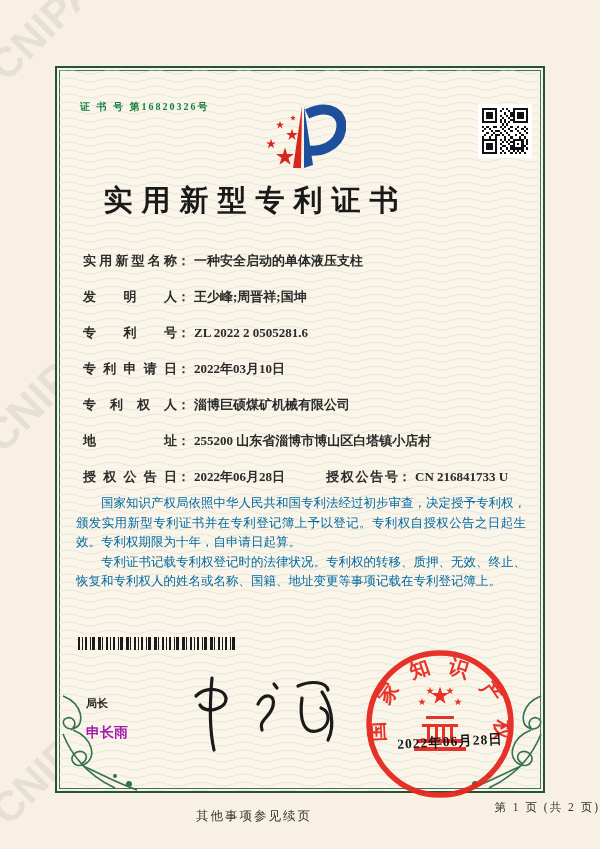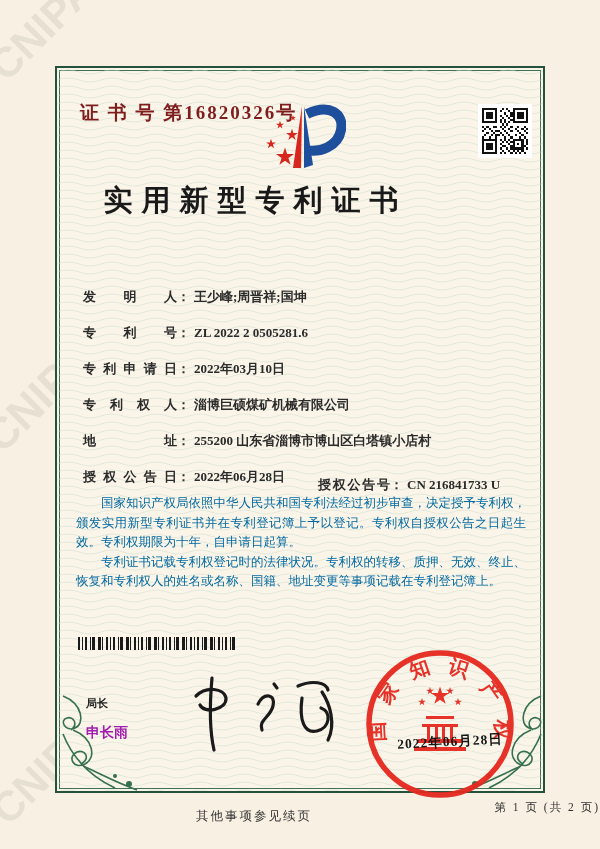--- a/index.html
+++ b/index.html
@@ -18,31 +18,31 @@
   .wmr2{left:250px;top:540px;font-size:84px;font-family:"Liberation Serif",serif;font-style:italic;
         color:rgba(198,92,70,.10);transform:rotate(-16deg);font-weight:bold;}
 
   
   .frame{position:absolute;left:55px;top:66px;width:490px;height:727px;
          border:2px solid #24523d;box-sizing:border-box;background:#fbf5e9;}
   .frame::before{content:"";position:absolute;inset:2px;border:1px solid #3d7257;}
   .waves{position:absolute;left:57px;top:68px;width:486px;height:723px;pointer-events:none;}
 
   .abs{position:absolute;}
-  .certno{left:80px;top:100px;font-size:19px;font-weight:bold;color:#7f1d1d;letter-spacing:2px;}
+  .certno{left:80px;top:100px;font-size:10px;font-weight:bold;color:#15803d;letter-spacing:2px;}
   .qrbox{left:478px;top:104px;width:54px;height:54px;background:#fff;display:flex;align-items:center;justify-content:center;}
   .title{left:0;top:181px;width:502px;text-align:center;font-size:29px;font-weight:bold;
          color:#191919;letter-spacing:9px;text-indent:9px;}
 
   .row{left:83px;font-size:13px;font-weight:bold;color:#2b2b2b;white-space:nowrap;}
   .row .lbl{display:inline-block;width:94px;text-align:justify;text-align-last:justify;vertical-align:bottom;}
   .row .val{margin-left:4px;}
   .r1{top:252px;} .r2{top:288px;} .r3{top:324px;} .r4{top:360px;}
   .r5{top:396px;} .r6{top:432px;} .r7{top:468px;}
-  .col2{position:absolute;left:235px;top:0;white-space:nowrap;margin-top:8px;}
+  .col2{position:absolute;left:243px;top:0;white-space:nowrap;}
   .col2 .lbl{width:72px;}
 
   .paras{left:76px;top:494px;width:450px;font-size:12.5px;line-height:19.5px;color:#0369a1;
          text-align:justify;}
   .paras p{margin:0;text-indent:2em;}
 
   .barcode{left:78px;top:637px;width:160px;height:13px;
     background-image:repeating-linear-gradient(90deg,#1a1a1a 0 1px,transparent 1px 4px),
                      repeating-linear-gradient(90deg,#1a1a1a 0 2px,transparent 2px 7px);}
 
@@ -153,20 +153,23 @@
         M8,16h1v1h-1z M12,16h1v1h-1z M20,16h1v1h-1z
         M9,17h1v1h-1z M10,17h1v1h-1z M13,17h1v1h-1z M19,17h1v1h-1z
         M8,18h1v1h-1z M11,18h1v1h-1z M13,18h1v1h-1z M20,18h1v1h-1z
         M9,19h1v1h-1z M12,19h1v1h-1z M14,19h1v1h-1z M16,19h1v1h-1z M18,19h1v1h-1z
         M8,20h1v1h-1z M10,20h1v1h-1z M13,20h1v1h-1z M15,20h1v1h-1z M17,20h1v1h-1z M19,20h1v1h-1z"></path>
     </svg>
   </div>
 
   <div class="abs title">实用新型专利证书</div>
 
+  <div class="abs row r1">
+    <span class="lbl">实用新型名称</span>：<span class="val">一种安全启动的单体液压支柱</span>
+  </div>
   <div class="abs row r2">
     <span class="lbl">发明人</span>：<span class="val">王少峰;周晋祥;国坤</span>
   </div>
   <div class="abs row r3">
     <span class="lbl">专利号</span>：<span class="val">ZL 2022 2 0505281.6</span>
   </div>
   <div class="abs row r4">
     <span class="lbl">专利申请日</span>：<span class="val">2022年03月10日</span>
   </div>
   <div class="abs row r5">

